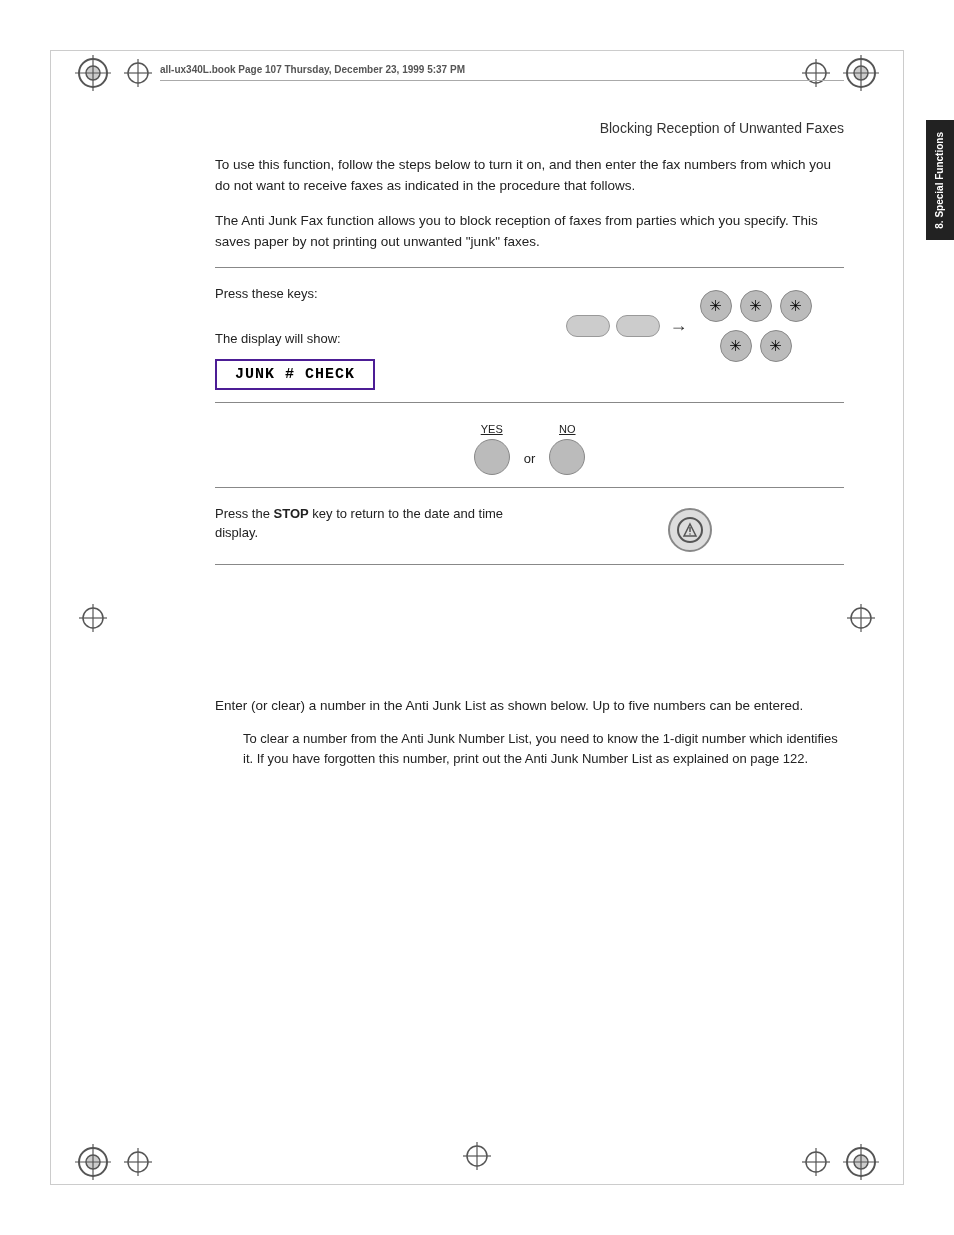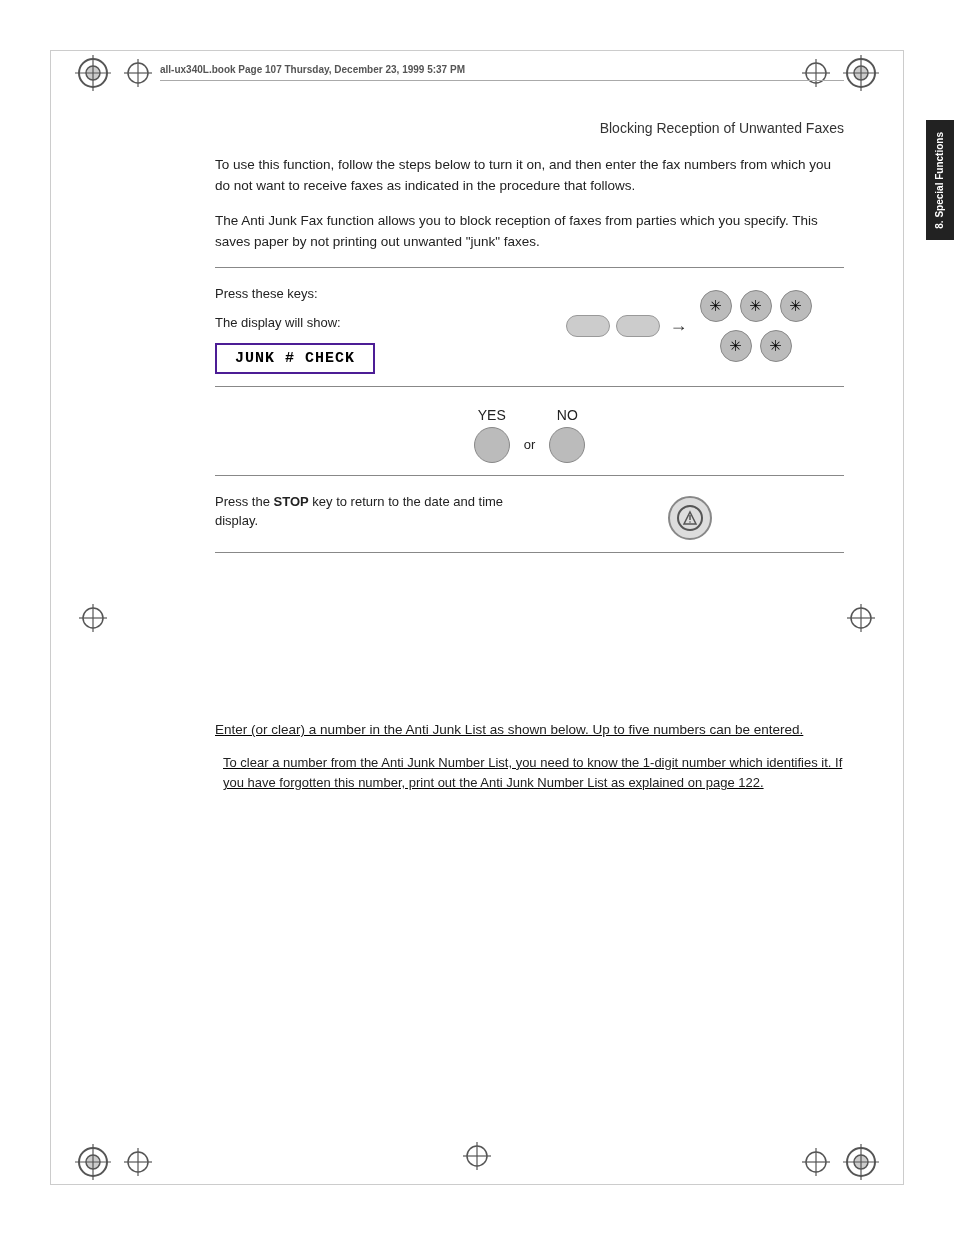--- a/index.html
+++ b/index.html
@@ -189,23 +189,24 @@
     }
 
     .yn-group {
       display: flex;
       flex-direction: column;
       align-items: center;
       gap: 4px;
     }
 
     .yn-label {
-      font-size: 14px;
+      font-size: 11px;
       font-weight: normal;
       color: #222;
+      text-decoration: underline;
     }
 
     .yn-btn {
       width: 36px;
       height: 36px;
       border-radius: 50%;
       background: #bbb;
       border: 1.5px solid #888;
       display: flex;
       align-items: center;
@@ -248,38 +249,37 @@
       border-radius: 11px;
       border: 1.5px solid #999;
       display: inline-flex;
       align-items: center;
       justify-content: center;
     }
 
     
     .bottom-section {
       position: absolute;
-      top: 720px;
+      top: 696px;
       left: 215px;
       right: 110px;
-      text-decoration: underline;
     }
 
     .bottom-text {
       font-size: 13.5px;
       line-height: 1.55;
       color: #222;
       margin-bottom: 12px;
     }
 
     .indented-text {
       font-size: 13px;
       line-height: 1.55;
       color: #222;
-      margin-left: 8px;
+      margin-left: 28px;
     }
 
     
     .border-top {
       position: absolute;
       top: 50px;
       left: 50px;
       right: 50px;
       height: 1px;
       background: #ccc;
@@ -424,21 +424,21 @@
 
   <p class="intro-text">To use this function, follow the steps below to turn it on, and then enter the fax numbers from which you do not want to receive faxes as indicated in the procedure that follows.</p>
 
   <p class="intro-text">The Anti Junk Fax function allows you to block reception of faxes from parties which you specify. This saves paper by not printing out unwanted "junk" faxes.</p>
 
   <div class="instruction-table">
 
     <div class="instr-row">
       <div class="instr-left">
         <div class="instr-text">Press these keys:</div>
-        <div class="instr-text" style="margin-top:10px;">The display will show:</div>
+        <div class="instr-text" style="margin-top:26px;">The display will show:</div>
         <div class="display-box">JUNK # CHECK</div>
       </div>
       <div class="instr-right">
 
         <div style="display:flex; align-items:center; gap:6px;">
           <div class="oval-key"></div>
           <div class="oval-key"></div>
           <span class="arrow-right">→</span>
           <div style="display:flex; flex-direction:column; gap:4px; align-items:center;">
             <div style="display:flex; gap:4px;">

